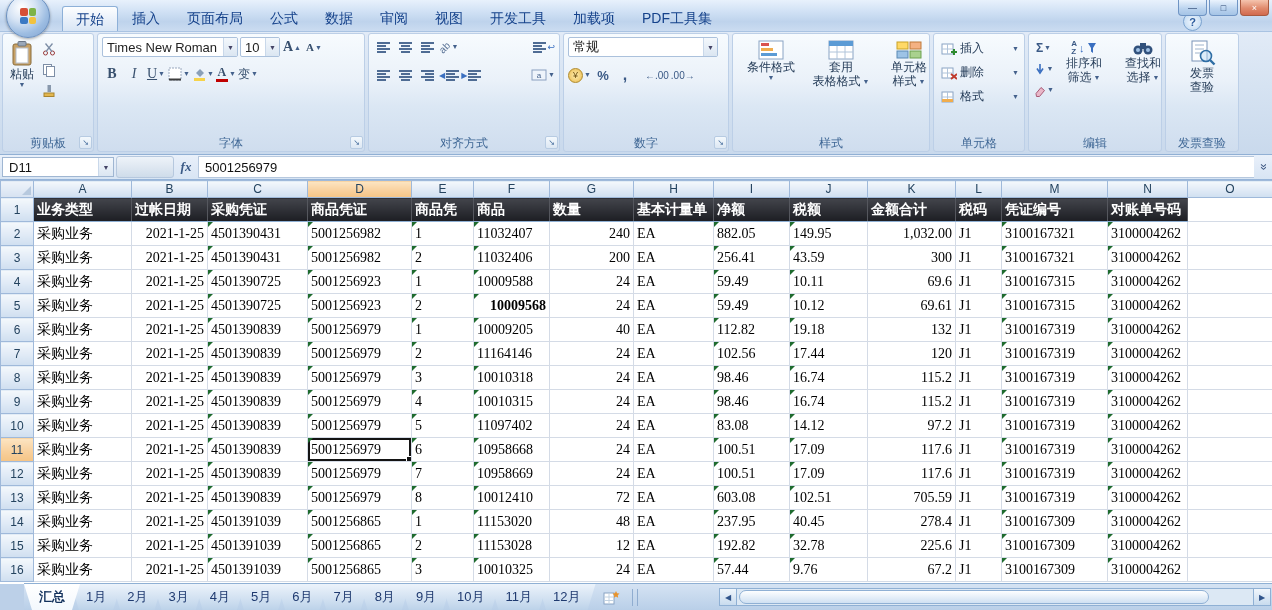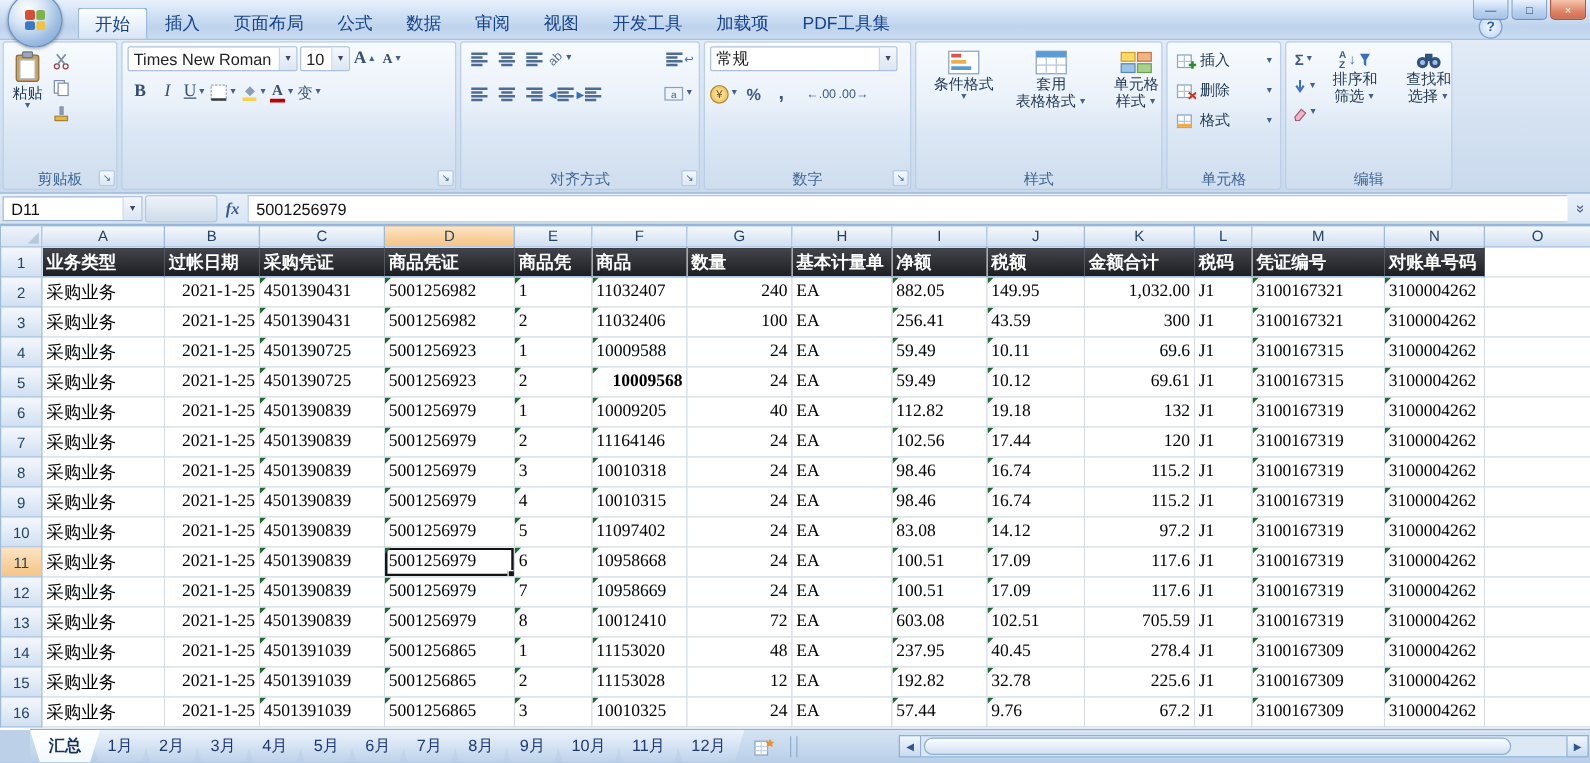--- a/index.html
+++ b/index.html
@@ -282,20 +282,21 @@
               <span class="bold-b" style="font-size:12px;">A</span>
               <span class="bar" style="background:#c00000;"></span>
             </span>
             <span class="arrsm">▼</span>
           </div>
         <div class="sbtn">
             <span style="font-size:12px;">变</span>
             <span class="arrsm">▼</span>
           </div>
       </div>
+      <div class="group-label">字体</div>
       <div class="dlg">↘</div>
     </div>
 
     <div class="group" style="width:192px">
       <div class="g-row">
         <div class="sbtn">
             <span class="bars"></span>
           </div>
         <div class="sbtn">
             <span class="bars c"></span>
@@ -518,20 +519,39 @@
           <span>查找和</span>
           <span style="display:flex;align-items:center;gap:2px;">
               <span>选择</span>
               <span class="arrsm">▼</span>
             </span>
         </div>
       </div>
       <div class="group-label">编辑</div>
     </div>
 
+    <div class="group" style="width:74px">
+      <div class="g-row" style="justify-content:center;">
+        <div class="bigbtn">
+          <span>
+              <svg width="28" height="26" viewBox="0 0 28 26">
+                <rect x="4" y="1" width="15" height="20" fill="#fff" stroke="#7a94b8"></rect>
+                <line x1="7" y1="5" x2="16" y2="5" stroke="#9fb4cc"></line>
+                <line x1="7" y1="9" x2="16" y2="9" stroke="#9fb4cc"></line>
+                <line x1="7" y1="13" x2="13" y2="13" stroke="#9fb4cc"></line>
+                <circle cx="18" cy="16" r="5.5" fill="rgba(180,215,245,.45)" stroke="#2e6da4" stroke-width="1.6"></circle>
+                <line x1="22" y1="20" x2="26.5" y2="24.5" stroke="#2e6da4" stroke-width="2.4"></line>
+              </svg>
+            </span>
+          <span>发票</span>
+          <span>查验</span>
+        </div>
+      </div>
+      <div class="group-label">发票查验</div>
+    </div>
 
   </div>
 
   <div class="fbar">
     <div class="nameb namebox">
       <span>D11</span>
       <span class="arr">▼</span>
     </div>
     <div class="fb-gray"></div>
     <div class="fxbtn">
@@ -623,21 +643,21 @@
             <td class="cell"></td>
           </tr>
           <tr>
             <th class="rowh">3</th>
             <td class="cell" style="text-align: left;">采购业务</td>
             <td class="cell" style="text-align: right;">2021-1-25</td>
             <td class="cell" style="text-align: left;">4501390431<i class="tri"></i></td>
             <td class="cell" style="text-align: left;">5001256982<i class="tri"></i></td>
             <td class="cell" style="text-align: left;">2<i class="tri"></i></td>
             <td class="cell" style="text-align: left;">11032406<i class="tri"></i></td>
-            <td class="cell" style="text-align: right;">100</td>
+            <td class="cell" style="text-align: right;">200</td>
             <td class="cell" style="text-align: left;">EA</td>
             <td class="cell" style="text-align: left;">256.41<i class="tri"></i></td>
             <td class="cell" style="text-align: left;">43.59<i class="tri"></i></td>
             <td class="cell" style="text-align: right;">300</td>
             <td class="cell" style="text-align: left;">J1</td>
             <td class="cell" style="text-align: left;">3100167321<i class="tri"></i></td>
             <td class="cell" style="text-align: left;">3100004262<i class="tri"></i></td>
             <td class="cell"></td>
           </tr>
           <tr>

